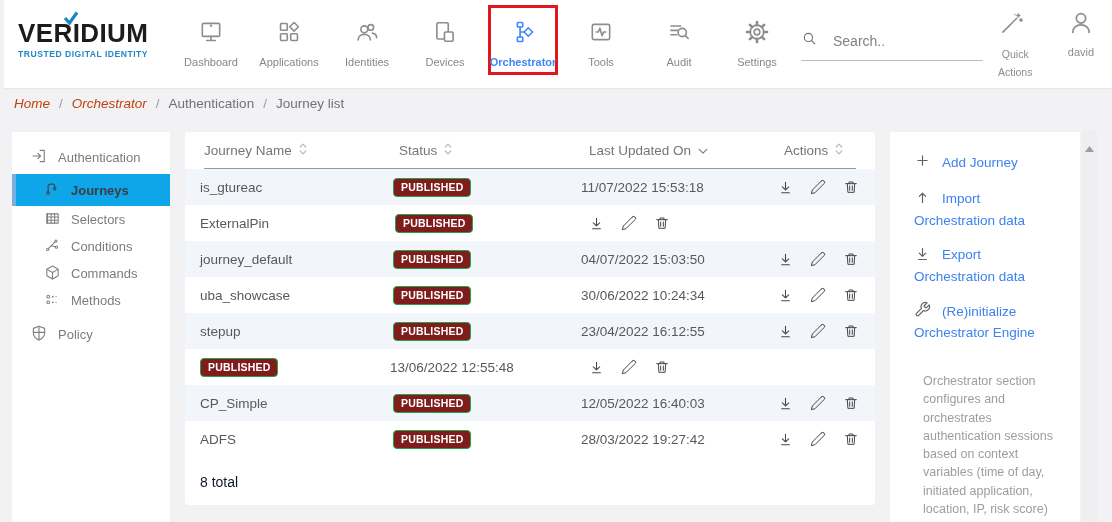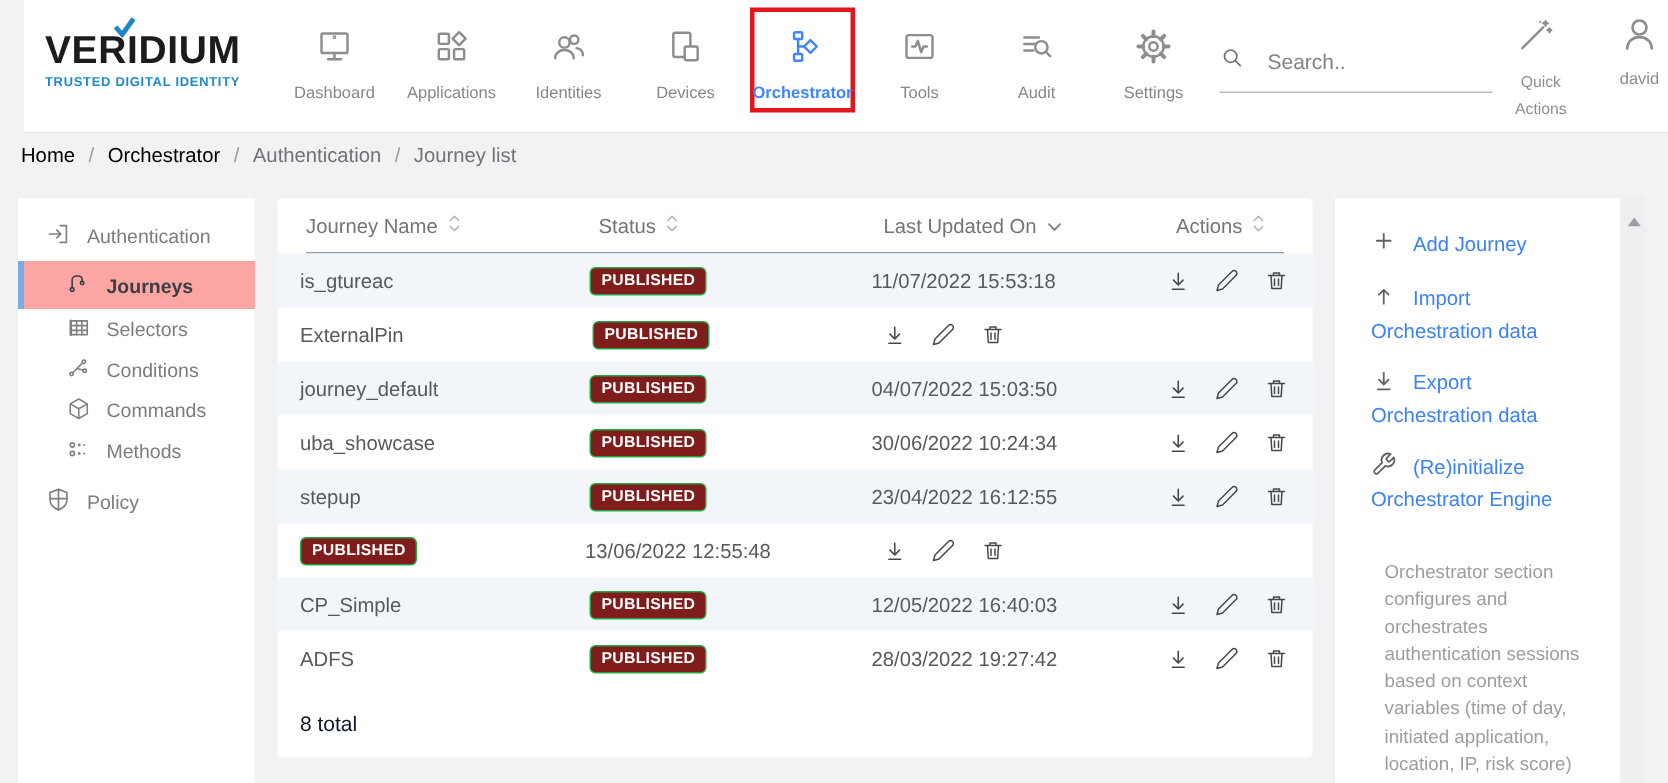--- a/index.html
+++ b/index.html
@@ -1,20 +1,20 @@
 <!DOCTYPE html>
 <html><head>
 <meta charset="utf-8">
 <style>
   html,body{margin:0;padding:0;background:#e9e9eb;}
   .app{position:relative;width:1112px;height:522px;overflow:hidden;background:#f2f2f4;
        font-family:"Liberation Sans",sans-serif;color:#56595d;}
 
   
-  .topbar{position:absolute;top:0;left:16px;right:0;height:88px;background:#fff;border-bottom:1px solid #e7e7e9;}
+  .topbar{position:absolute;top:0;left:4px;right:0;height:88px;background:#fff;border-bottom:1px solid #e7e7e9;}
   .logo{position:absolute;left:14px;top:20px;cursor:pointer;}
   .logo-name{position:relative;font-size:26px;font-weight:700;color:#1c1c1e;letter-spacing:.4px;line-height:1;}
   .logo-check{position:absolute;left:45px;top:-9px;}
   .logo-tag{font-size:8.6px;font-weight:700;color:#1e88c9;letter-spacing:.5px;margin-top:3px;}
 
   .nav{position:absolute;left:172px;top:5px;display:flex;gap:8px;}
   .nav-item{width:70px;height:70px;box-sizing:border-box;display:flex;flex-direction:column;align-items:center;
             justify-content:flex-end;padding-bottom:7px;gap:8px;cursor:pointer;}
   .nav-item svg{fill:none;stroke:#8b8d91;stroke-width:1.5;stroke-linecap:round;stroke-linejoin:round;}
   .nav-item .lbl{font-size:11px;color:#85878b;line-height:1;white-space:nowrap;}
@@ -30,32 +30,32 @@
 
   .quick{position:absolute;left:994px;top:11px;width:54px;display:flex;flex-direction:column;align-items:flex-start;gap:4px;cursor:pointer;}
   .quick svg,.userbox svg{fill:none;stroke:#8b8d91;stroke-width:1.5;stroke-linecap:round;stroke-linejoin:round;}
   .quick .lbl{font-size:10.5px;color:#8a8d90;line-height:1.75;text-align:center;}
   .userbox{position:absolute;left:1052px;top:9px;width:50px;display:flex;flex-direction:column;align-items:center;gap:5px;cursor:pointer;}
   .userbox .lbl{font-size:11px;color:#8a8d90;}
 
   
   .breadcrumb{position:absolute;top:89px;left:0;height:29px;display:flex;align-items:center;
               padding-left:14px;gap:9px;font-size:13.5px;}
-  .crumb-link{color:#000000;cursor:pointer;}
+  .crumb-link{color:#c2410c;cursor:pointer;font-style:italic;}
   .crumb-sep{color:#9a9da1;}
   .crumb-cur{color:#6f7276;}
 
   
   .card{position:absolute;background:#fff;}
   .sidebar{left:12px;top:132px;width:158px;bottom:0;padding-top:8px;box-sizing:border-box;}
   .side-item{display:flex;align-items:center;gap:10px;color:#7a7c80;font-size:13px;cursor:pointer;box-sizing:border-box;}
   .side-item svg{fill:none;stroke:#7d8084;stroke-width:1.5;stroke-linecap:round;stroke-linejoin:round;flex:0 0 auto;}
   .side-top{height:34px;padding-left:18px;}
   .side-sub{height:27px;padding-left:32px;}
-  .side-sub.selected{height:32px;background:#fca5a5;border-left:4px solid #7aaee3;padding-left:28px;
+  .side-sub.selected{height:32px;background:#0ea5e9;border-left:4px solid #7aaee3;padding-left:28px;
                      font-weight:700;color:#3b3e42;}
   .side-sub.selected svg{stroke:#3b3e42;}
   .side-policy{height:32px;padding-left:18px;margin-top:4px;}
 
   
   .tablecard{left:185px;top:132px;width:690px;height:373px;border-radius:3px;}
   .thead{display:flex;align-items:center;height:36px;margin:0 19px;border-bottom:1px solid #959ba1;}
   .th{display:flex;align-items:center;gap:7px;color:#72767b;font-size:13.5px;}
   .col-name{width:195px;box-sizing:border-box;}
   .col-status{width:190px;box-sizing:border-box;}

